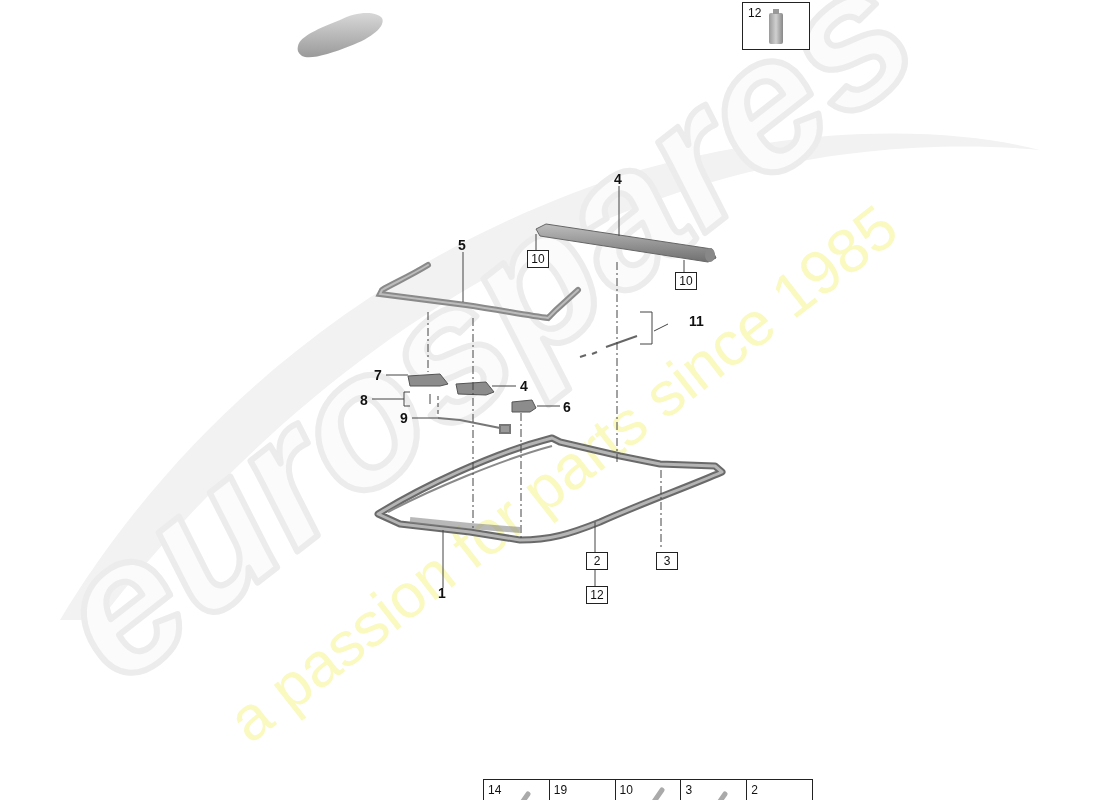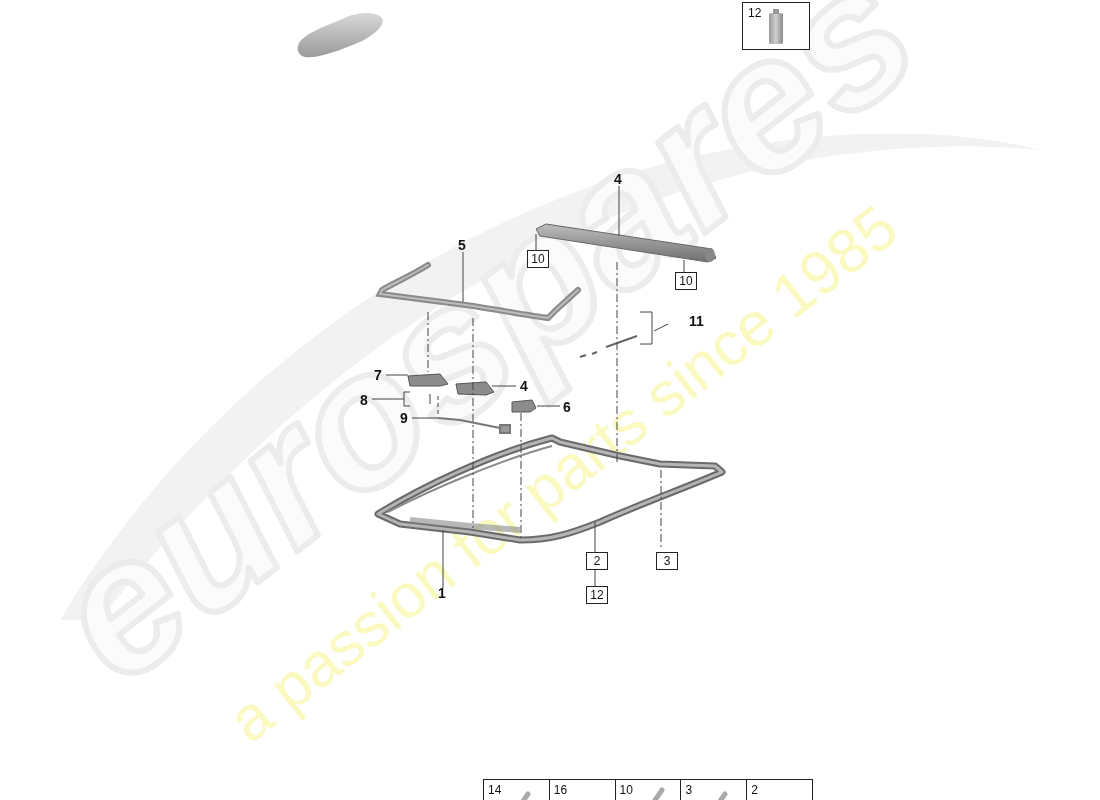--- a/index.html
+++ b/index.html
@@ -142,21 +142,21 @@
 
 <div class="fastener-table">
   <div class="fastener-cell">
     <span class="num">14</span>
     <svg width="66" height="46">
       <line x1="30" y1="34" x2="44" y2="14" stroke="#aaa" stroke-width="5" stroke-linecap="round"></line>
       <ellipse cx="28" cy="36" rx="7" ry="5" fill="#555"></ellipse>
     </svg>
   </div>
   <div class="fastener-cell">
-    <span class="num">16</span>
+    <span class="num">19</span>
     <svg width="66" height="46">
       <ellipse cx="33" cy="29" rx="10" ry="9" fill="#8a8a8a"></ellipse>
       <ellipse cx="31" cy="32" rx="6" ry="5" fill="#444"></ellipse>
     </svg>
   </div>
   <div class="fastener-cell">
     <span class="num">10</span>
     <svg width="66" height="46">
       <line x1="28" y1="36" x2="46" y2="10" stroke="#aaa" stroke-width="5" stroke-linecap="round"></line>
       <ellipse cx="26" cy="38" rx="8" ry="4" fill="#666"></ellipse>

